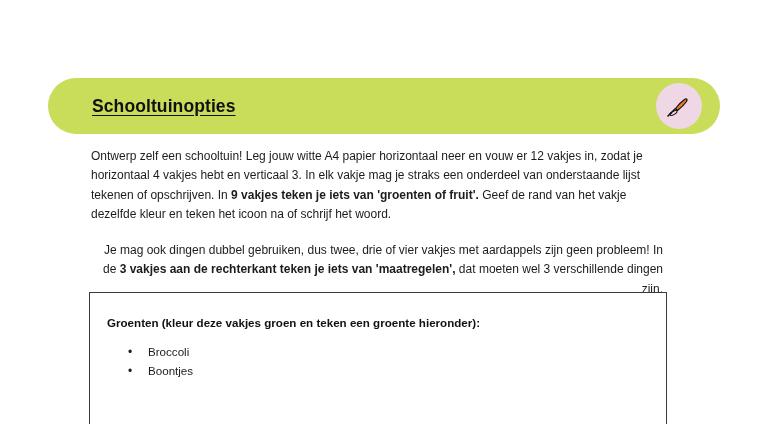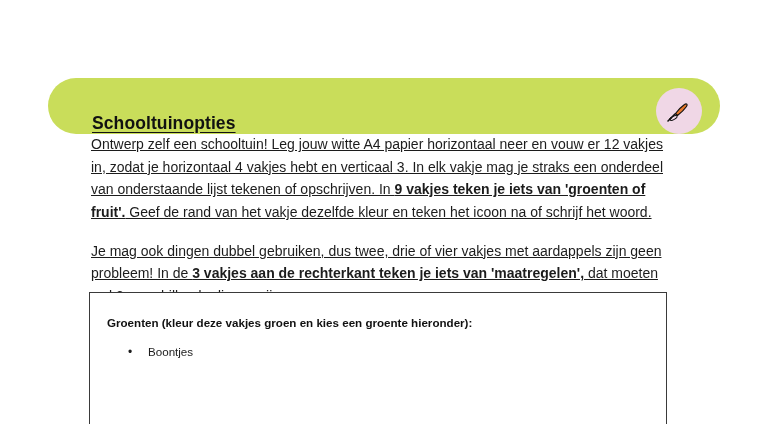--- a/index.html
+++ b/index.html
@@ -25,21 +25,21 @@
   
   .banner {
     position: absolute;
     left: 48px;
     top: 78px;
     width: 672px;
     height: 56px;
     background: #c9dd5a;
     border-radius: 28px;
     display: flex;
-    align-items: flex-end;
+    align-items: center;
     justify-content: space-between;
     box-sizing: border-box;
     padding: 0 18px 0 44px;
   }
   .banner-title {
     font-size: 17.5px;
     font-weight: bold;
     color: #111111;
     text-decoration: underline;
     text-underline-offset: 3px;
@@ -54,29 +54,28 @@
     align-items: center;
     justify-content: center;
     flex: 0 0 auto;
   }
   .badge-svg { display: block; }
 
   
   .body-text {
     position: absolute;
     left: 91px;
-    top: 133px;
+    top: 147px;
     width: 572px;
-    font-size: 14px;
+    font-size: 12px;
     line-height: 1.62;
     color: #1c1c1c;
-    text-decoration: underline;
   }
   .body-text p { margin: 0 0 16px 0; }
-  .body-text p:last-child { margin-bottom: 12px; }
+  .body-text p:last-child { margin-bottom: 12px; text-align: right; }
   .body-text b { font-weight: bold; }
 
   
   .box {
     position: absolute;
     left: 89px;
     top: 292px;
     width: 578px;
     height: 132px;
     border: 1px solid #3a3a3a;
@@ -127,19 +126,20 @@
       </svg>
     </div>
   </div>
 
   <div class="body-text">
     <p><span>Ontwerp zelf een schooltuin! Leg jouw witte A4 papier horizontaal neer en vouw er 12 vakjes in, zodat je horizontaal 4 vakjes hebt en verticaal 3. In elk vakje mag je straks een onderdeel van onderstaande lijst tekenen of opschrijven. In </span><b>9 vakjes teken je iets van 'groenten of fruit'.</b><span> Geef de rand van het vakje dezelfde kleur en teken het icoon na of schrijf het woord.</span></p>
     <p><span>Je mag ook dingen dubbel gebruiken, dus twee, drie of vier vakjes met aardappels zijn geen probleem! In de </span><b>3 vakjes aan de rechterkant teken je iets van 'maatregelen',</b><span> dat moeten wel 3 verschillende dingen zijn.</span></p>
   </div>
 
   <div class="box">
-    <div class="box-title">Groenten (kleur deze vakjes groen en kies een groente hieronder):</div>
+    <div class="box-title">Groenten (kleur deze vakjes groen en teken een groente hieronder):</div>
     <ul class="box-list">
+      <li>Broccoli</li>
       <li>Boontjes</li>
     </ul>
   </div>
 
 </div>
 
 </body></html>

